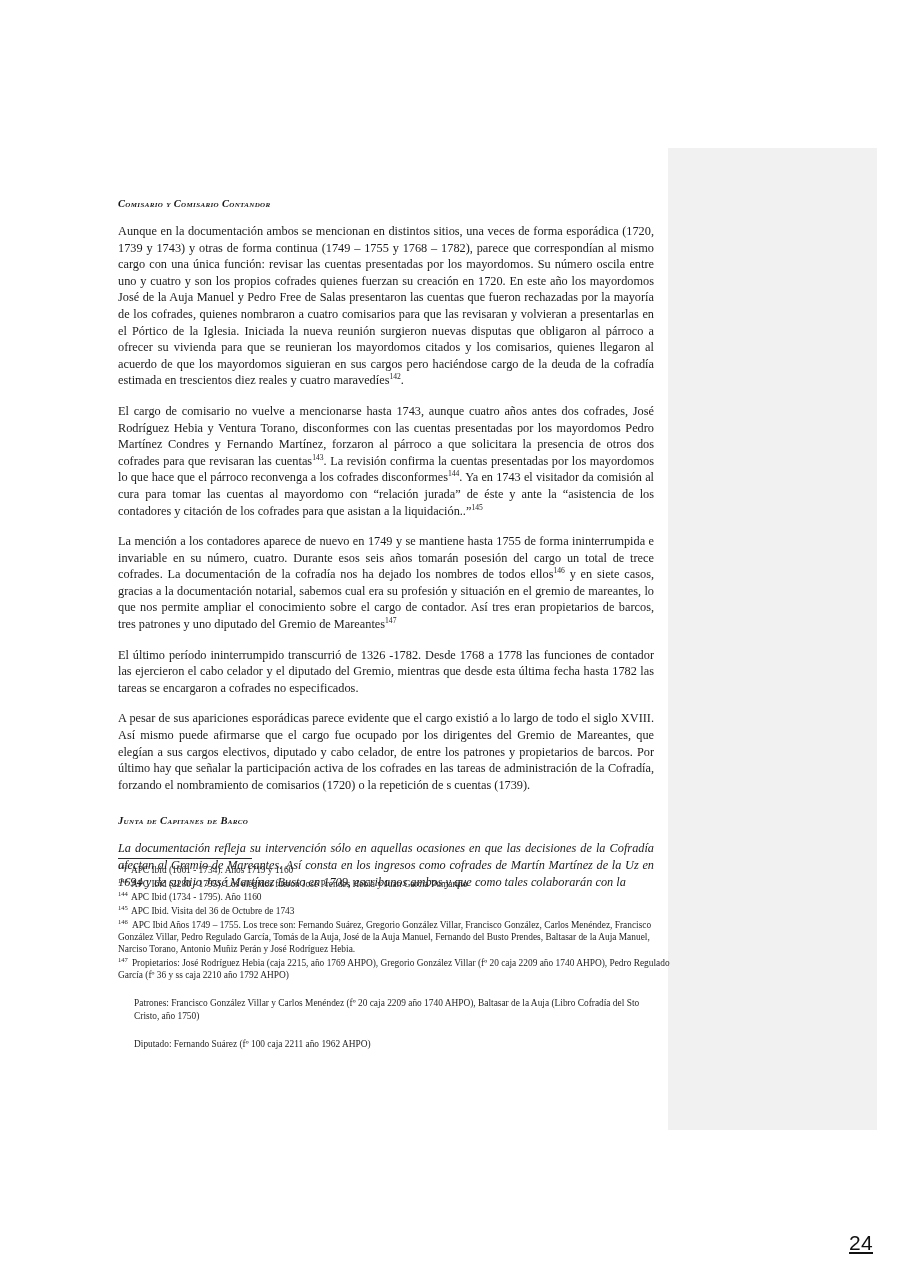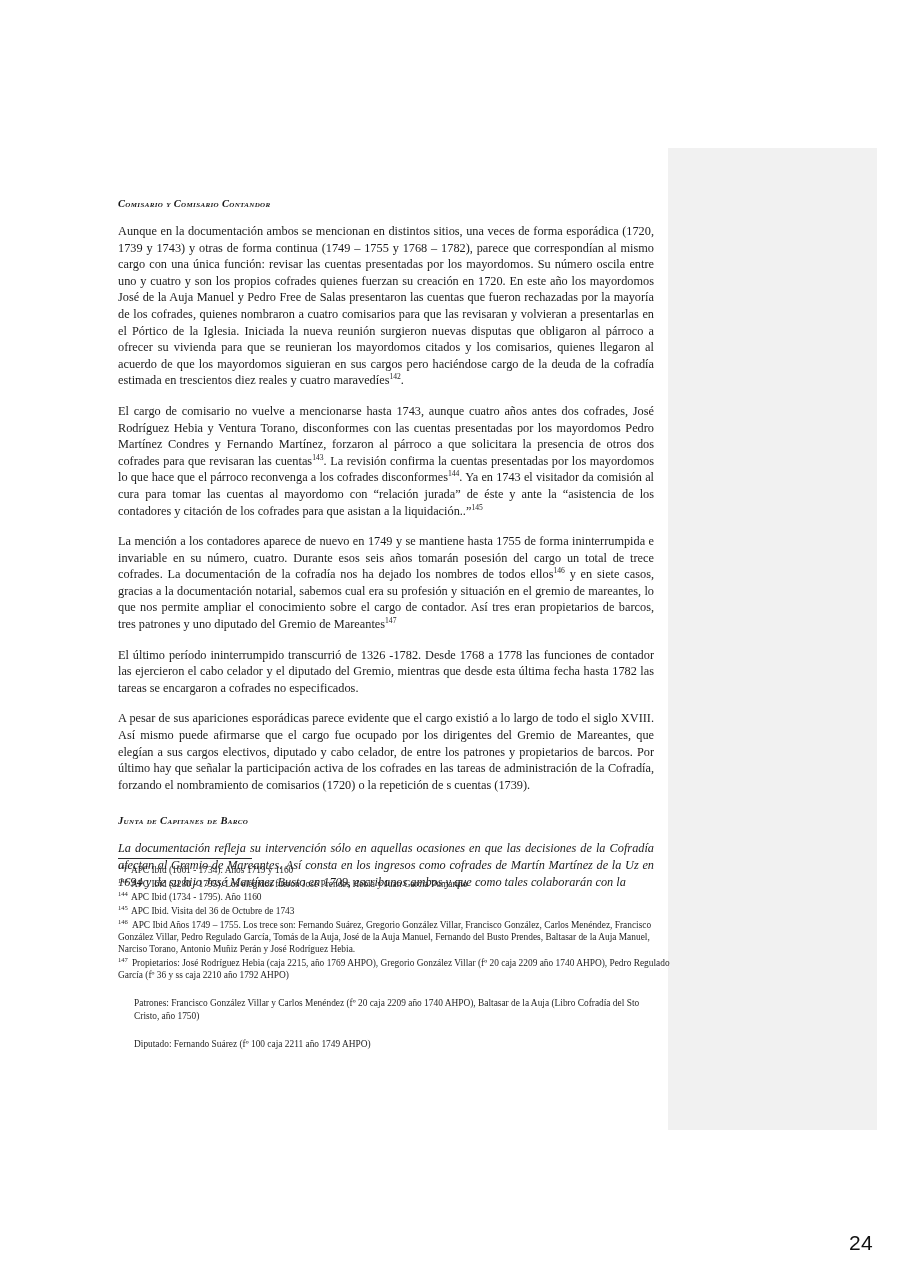--- a/index.html
+++ b/index.html
@@ -137,20 +137,21 @@
 
   
   .page-number {
     position: absolute;
     right: 33px;
     bottom: 25px;
     font-family: "Liberation Sans", "DejaVu Sans", sans-serif;
     font-size: 21px;
     color: #111111;
     letter-spacing: 0.3px;
+    text-decoration: underline;
   }
 </style>
 </head>
 <body>
 
 <div class="grey-panel"></div>
 
 <div class="page">
 
   <div class="text-column">
@@ -182,19 +183,19 @@
       <li><span class="fn-num">143</span><span>APC Ibid (2280 - 1795). Los elegidos fueron José Prendes Hebia y Juan García Pumariño</span></li>
       <li><span class="fn-num">144</span><span>APC Ibid (1734 - 1795). Año 1160</span></li>
       <li><span class="fn-num">145</span><span>APC Ibid. Visita del 36 de Octubre de 1743</span></li>
       <li class="wrap"><span class="fn-num">146</span><span>APC Ibid Años 1749 – 1755. Los trece son: Fernando Suárez, Gregorio González Villar, Francisco González, Carlos Menéndez, Francisco González Villar, Pedro Regulado García, Tomás de la Auja, José de la Auja Manuel, Fernando del Busto Prendes, Baltasar de la Auja Manuel, Narciso Torano, Antonio Muñiz Perán y José Rodríguez Hebia.</span></li>
       <li class="wrap"><span class="fn-num">147</span><span class="fn-label">Propietarios</span><span>: José Rodríguez Hebia (caja 2215, año 1769 AHPO), Gregorio González Villar (fº 20 caja 2209 año 1740 AHPO), Pedro Regulado García (fº 36 y ss caja 2210 año 1792 AHPO)</span>
       </li>
     </ul>
 
     <p class="fn-sub"><span class="fn-label">Patrones:</span><span> Francisco González Villar  y Carlos Menéndez (fº 20 caja 2209 año 1740 AHPO), Baltasar de la Auja (Libro Cofradía del Sto Cristo, año 1750)</span></p>
 
-    <p class="fn-sub"><span class="fn-label">Diputado:</span><span> Fernando Suárez (fº 100 caja 2211 año 1749 AHPO)</span></p>
+    <p class="fn-sub"><span class="fn-label">Diputado:</span><span> Fernando Suárez (fº 100 caja 2211 año 1962 AHPO)</span></p>
 
   </div>
 
   <div class="page-number">24</div>
 
 </div>
 
 </body></html>

